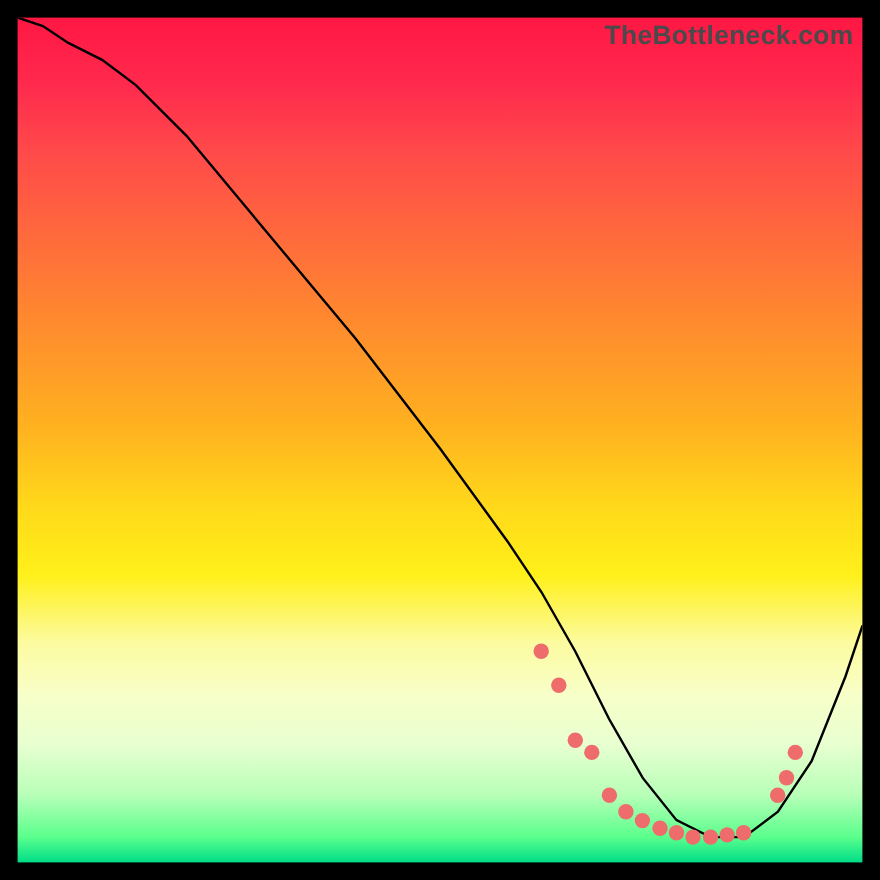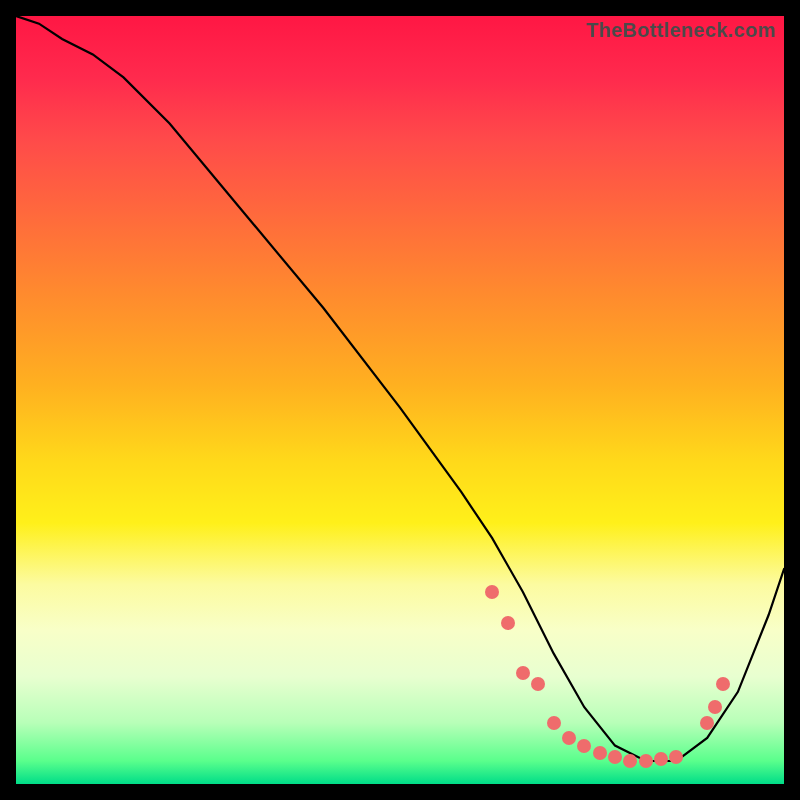--- a/index.html
+++ b/index.html
@@ -31,21 +31,21 @@
       #b8ffb8 92%,
       #5aff8c 97%,
       #00dd88 100%
     );
   }
   .watermark {
     position: absolute;
     top: 3px;
     right: 8px;
     font-family: Arial, Helvetica, sans-serif;
-    font-size: 20px;
+    font-size: 24px;
     font-weight: 600;
     color: #4a4a4a;
     letter-spacing: 0.3px;
     z-index: 20;
   }
   svg.curve {
     position: absolute;
     left: 0; top: 0;
     width: 768px; height: 768px;
     z-index: 10;

